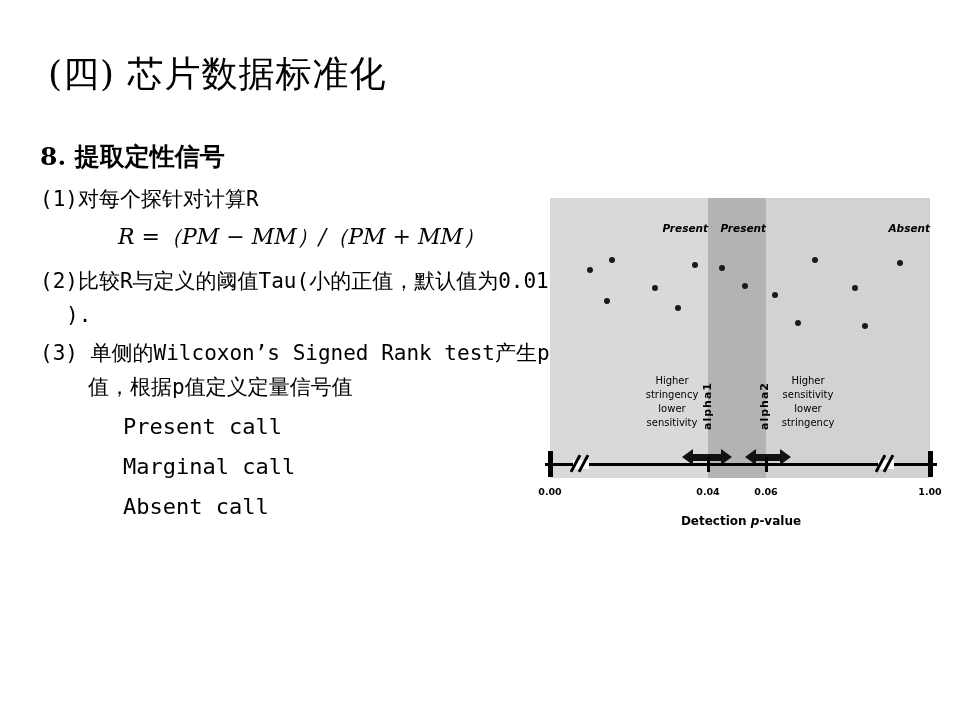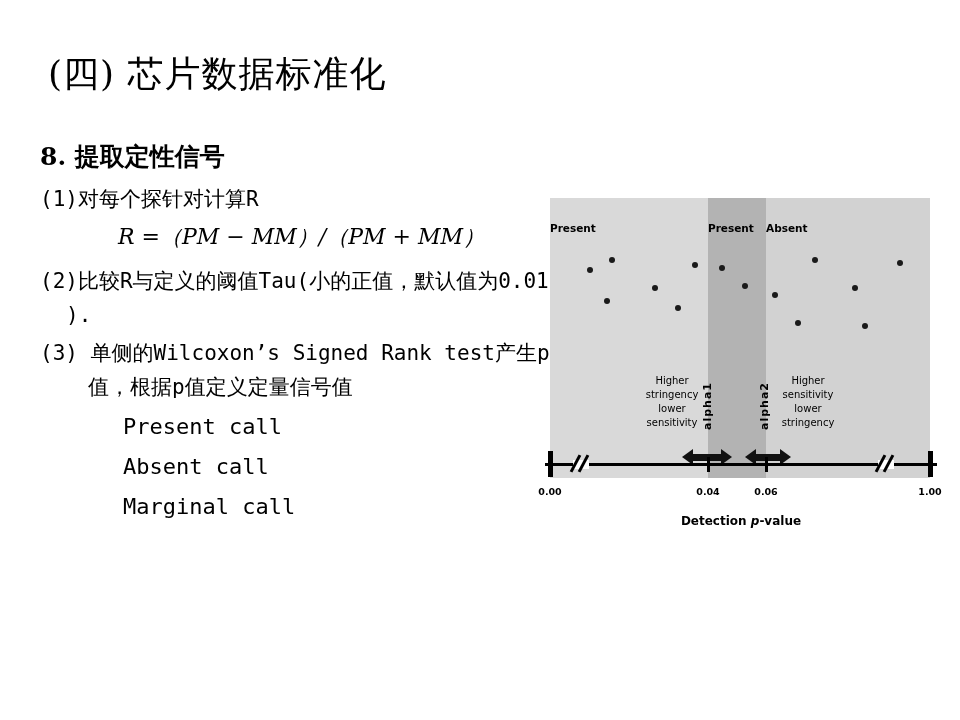--- a/index.html
+++ b/index.html
@@ -33,21 +33,21 @@
   .step3{position:absolute;left:40px;top:336px;width:480px;padding-left:48px;text-indent:-48px;}
   .calls{position:absolute;left:88px;top:412px;}
   .call-line{
     font-family:"DejaVu Sans Mono","Liberation Mono",monospace;
     font-size:22px;height:40px;line-height:30px;margin-left:35px;
   }
   
   .diagram{position:absolute;left:545px;top:198px;width:392px;height:340px;}
   .band{position:absolute;top:0;height:280px;}
   .region-label{
-    position:absolute;top:24px;font-size:10.5px;font-weight:bold;text-align:left;
+    position:absolute;top:24px;font-size:10.5px;font-weight:bold;text-align:right;font-style:italic;
   }
   .dots-layer{position:absolute;left:5px;top:0;width:380px;height:280px;}
   .dot{
     position:absolute;width:6px;height:6px;border-radius:50%;
     margin-left:-3px;margin-top:-3px;background:#1a1a1a;
   }
   .small-note{
     position:absolute;top:176px;width:66px;text-align:center;
     font-size:10px;font-weight:normal;line-height:1.4;
   }
@@ -93,22 +93,22 @@
 <div class="bodytext step1">(1)对每个探针对计算R</div>
 
 <div class="formula">R =（PM − MM）/（PM + MM）</div>
 
 <div class="bodytext step2">(2)比较R与定义的阈值Tau(小的正值，默认值为0.015 ).</div>
 
 <div class="bodytext step3">(3) 单侧的Wilcoxon’s Signed Rank test产生p值，根据p值定义定量信号值</div>
 
 <div class="calls">
   <div class="call-line">Present call</div>
+  <div class="call-line">Marginal call</div>
   <div class="call-line">Absent call</div>
-  <div class="call-line">Marginal call</div>
 </div>
 
 <div class="diagram">
 
   <div class="band" style="left: 5px; width: 158px; background: rgb(217, 217, 217);"></div>
   <div class="band" style="left: 163px; width: 58px; background: rgb(179, 179, 179);"></div>
   <div class="band" style="left: 221px; width: 164px; background: rgb(210, 210, 210);"></div>
 
   <span class="region-label" style="left:5px;width:158px;">Present</span>
   <span class="region-label" style="left:163px;width:58px;">Present</span>

